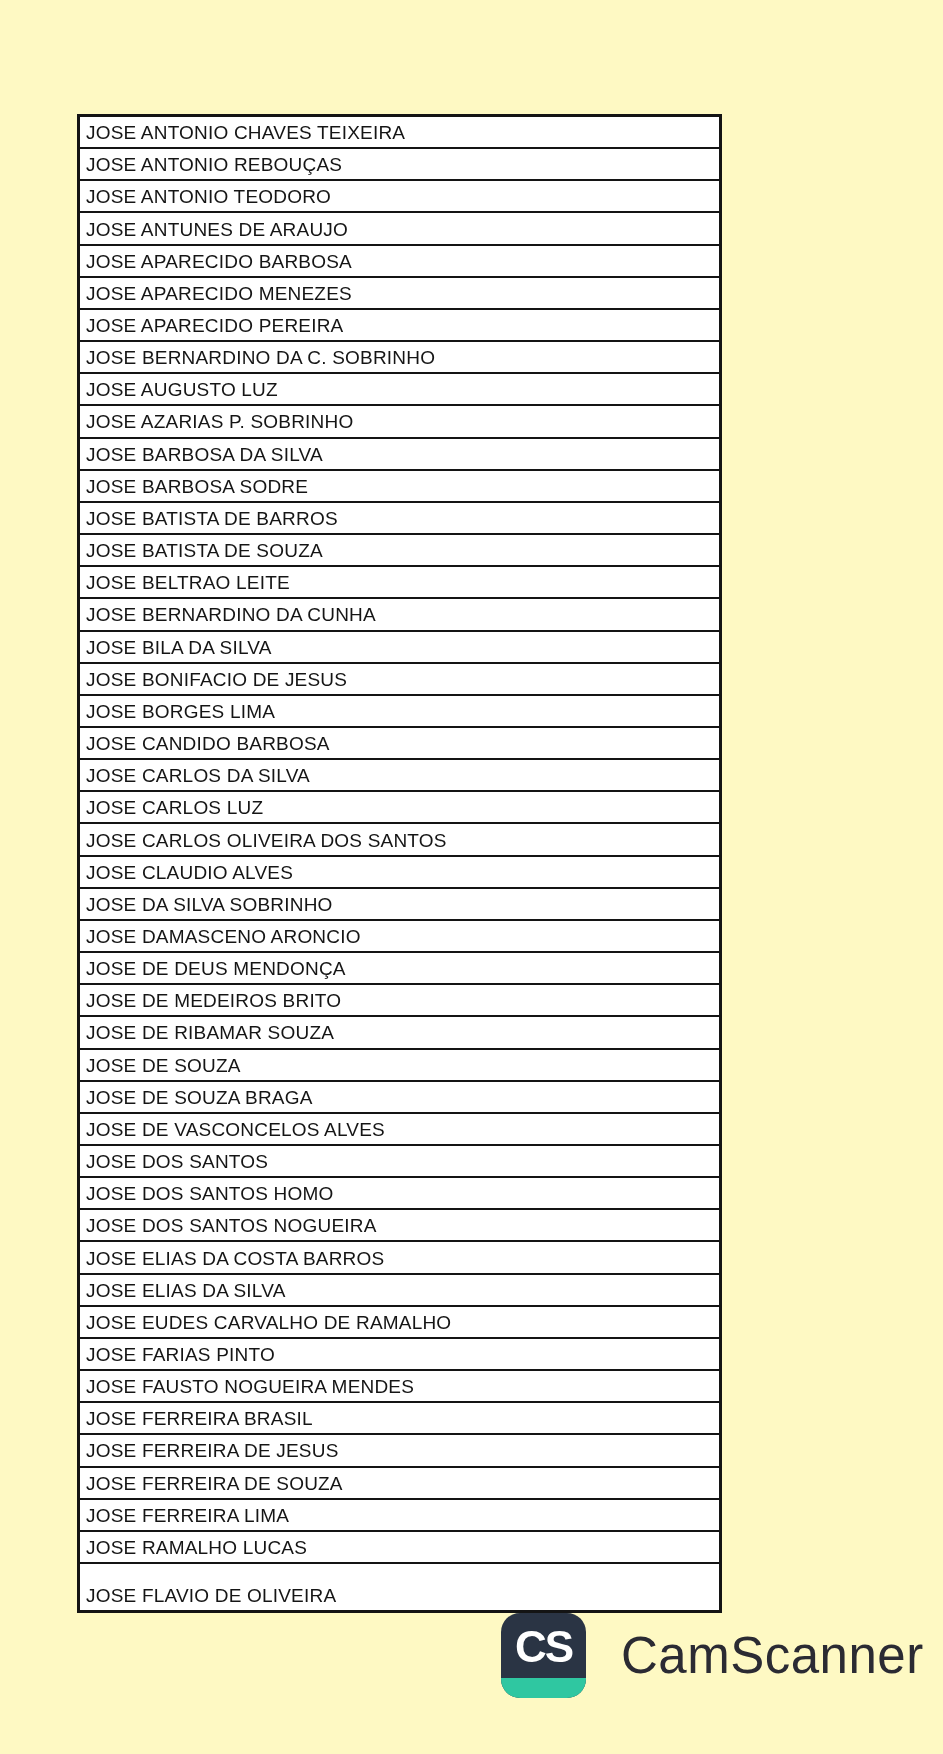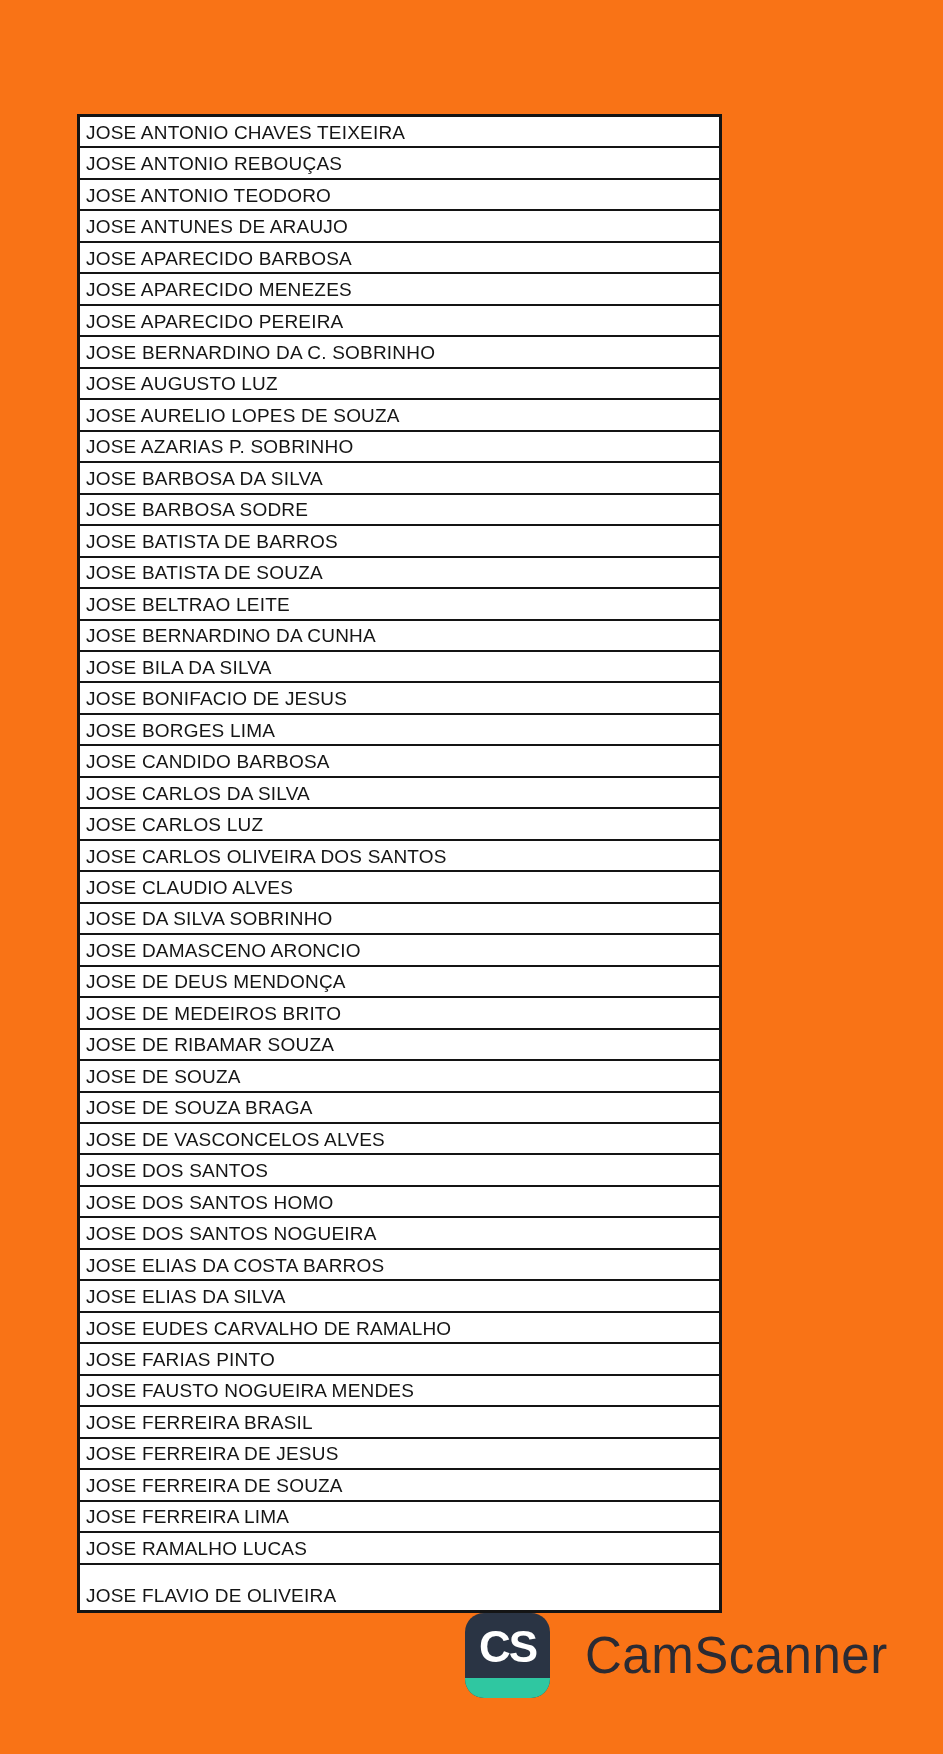--- a/index.html
+++ b/index.html
@@ -10,21 +10,21 @@
   body {
     width: 943px;
     height: 1754px;
     font-family: "Liberation Sans", sans-serif;
     position: relative;
     overflow: hidden;
   }
   .page {
     position: absolute;
     inset: 0;
-    background: #f97316;
+    background: #fef9c3;
   }
   
   .names-table {
     position: absolute;
     left: 77px;
     top: 114px;
     width: 645px;
     height: 1499px;
     box-sizing: border-box;
     border: 3px solid var(--line-color, #141414);
@@ -49,21 +49,21 @@
     font-size: 19px;
     line-height: 1;
     color: #151515;
     letter-spacing: 0.2px;
     white-space: nowrap;
     padding-top: 1px;
   }
   
   .watermark {
     position: absolute;
-    left: 465px;
+    left: 501px;
     top: 1613px;
     display: flex;
     align-items: center;
   }
   .cs-icon {
     position: relative;
     width: 85px;
     height: 85px;
     border-radius: 19px;
     background: var(--icon-bg, #2a3444);
@@ -129,23 +129,20 @@
       <div class="table-row">
         <span class="name-cell">JOSE APARECIDO PEREIRA</span>
       </div>
       <div class="table-row">
         <span class="name-cell">JOSE BERNARDINO DA C. SOBRINHO</span>
       </div>
       <div class="table-row">
         <span class="name-cell">JOSE AUGUSTO LUZ</span>
       </div>
       <div class="table-row">
-        <span class="name-cell">JOSE AURELIO LOPES DE SOUZA</span>
-      </div>
-      <div class="table-row">
         <span class="name-cell">JOSE AZARIAS P. SOBRINHO</span>
       </div>
       <div class="table-row">
         <span class="name-cell">JOSE BARBOSA DA SILVA</span>
       </div>
       <div class="table-row">
         <span class="name-cell">JOSE BARBOSA SODRE</span>
       </div>
       <div class="table-row">
         <span class="name-cell">JOSE BATISTA DE BARROS</span>

